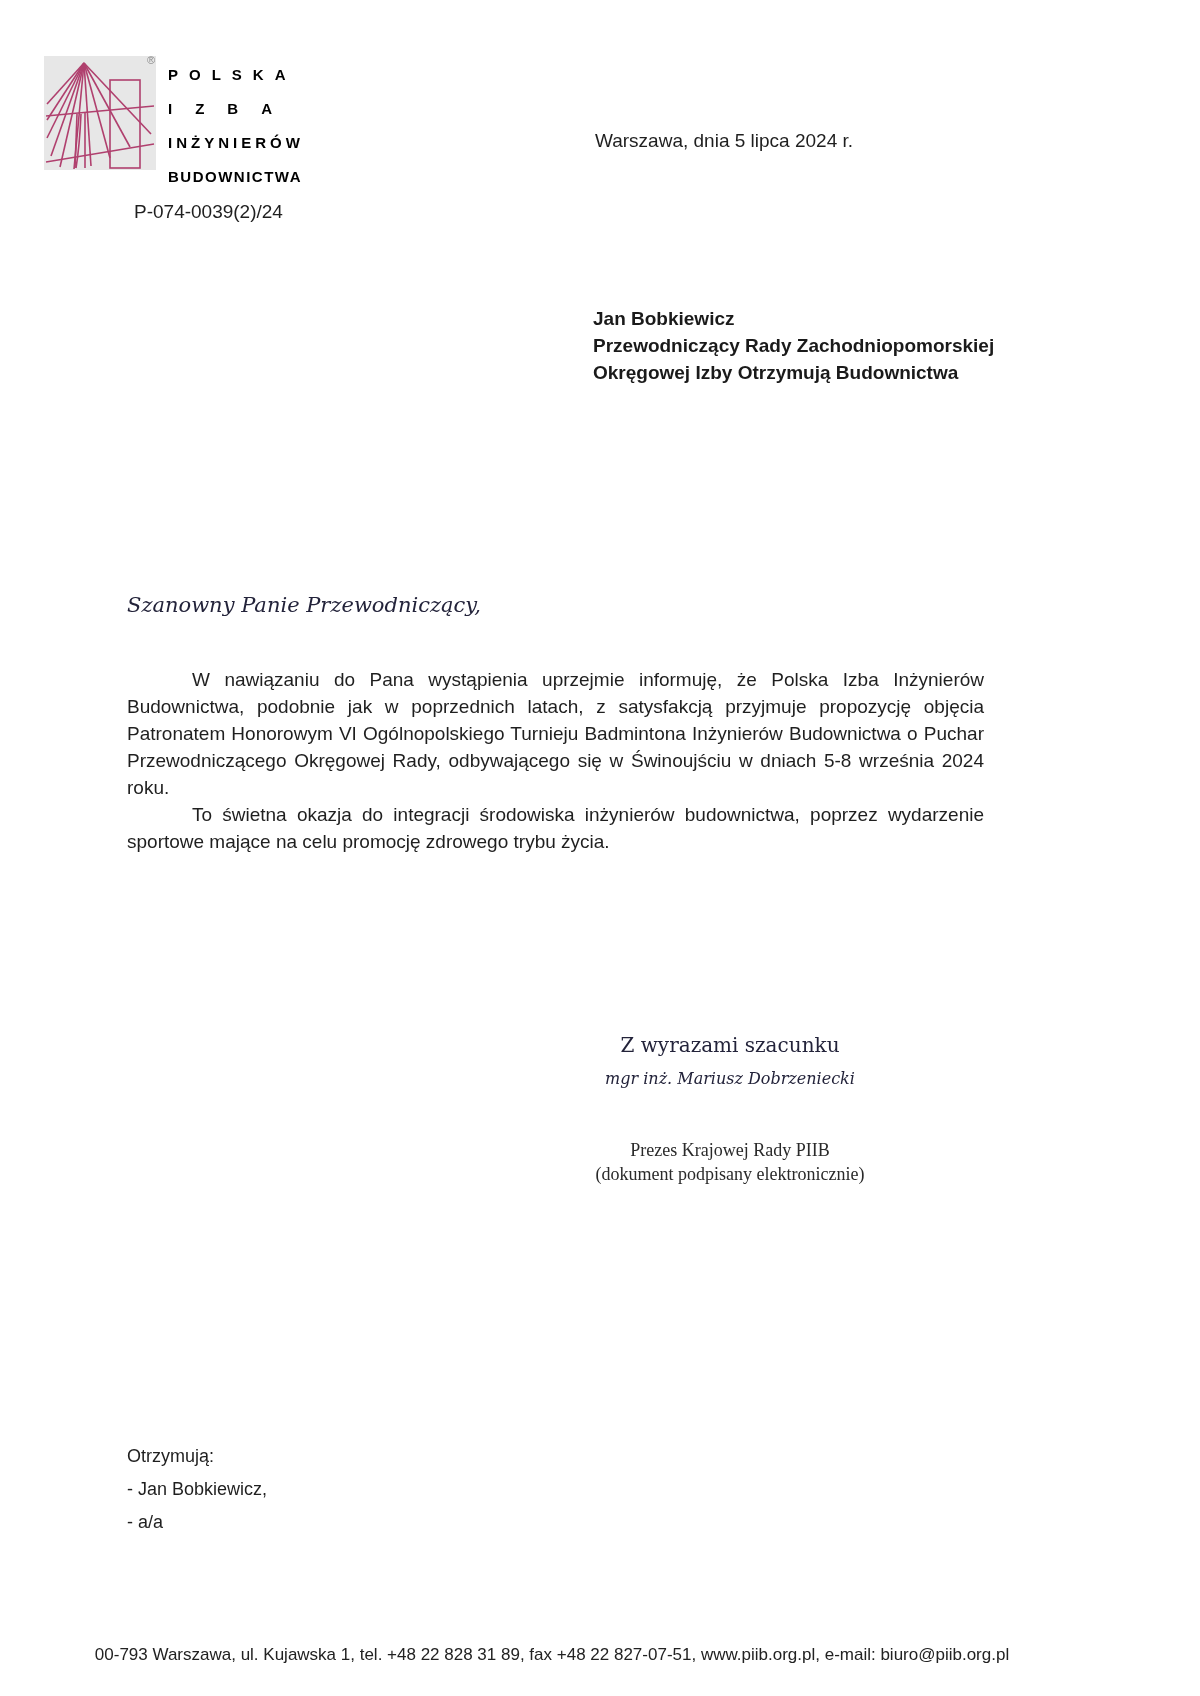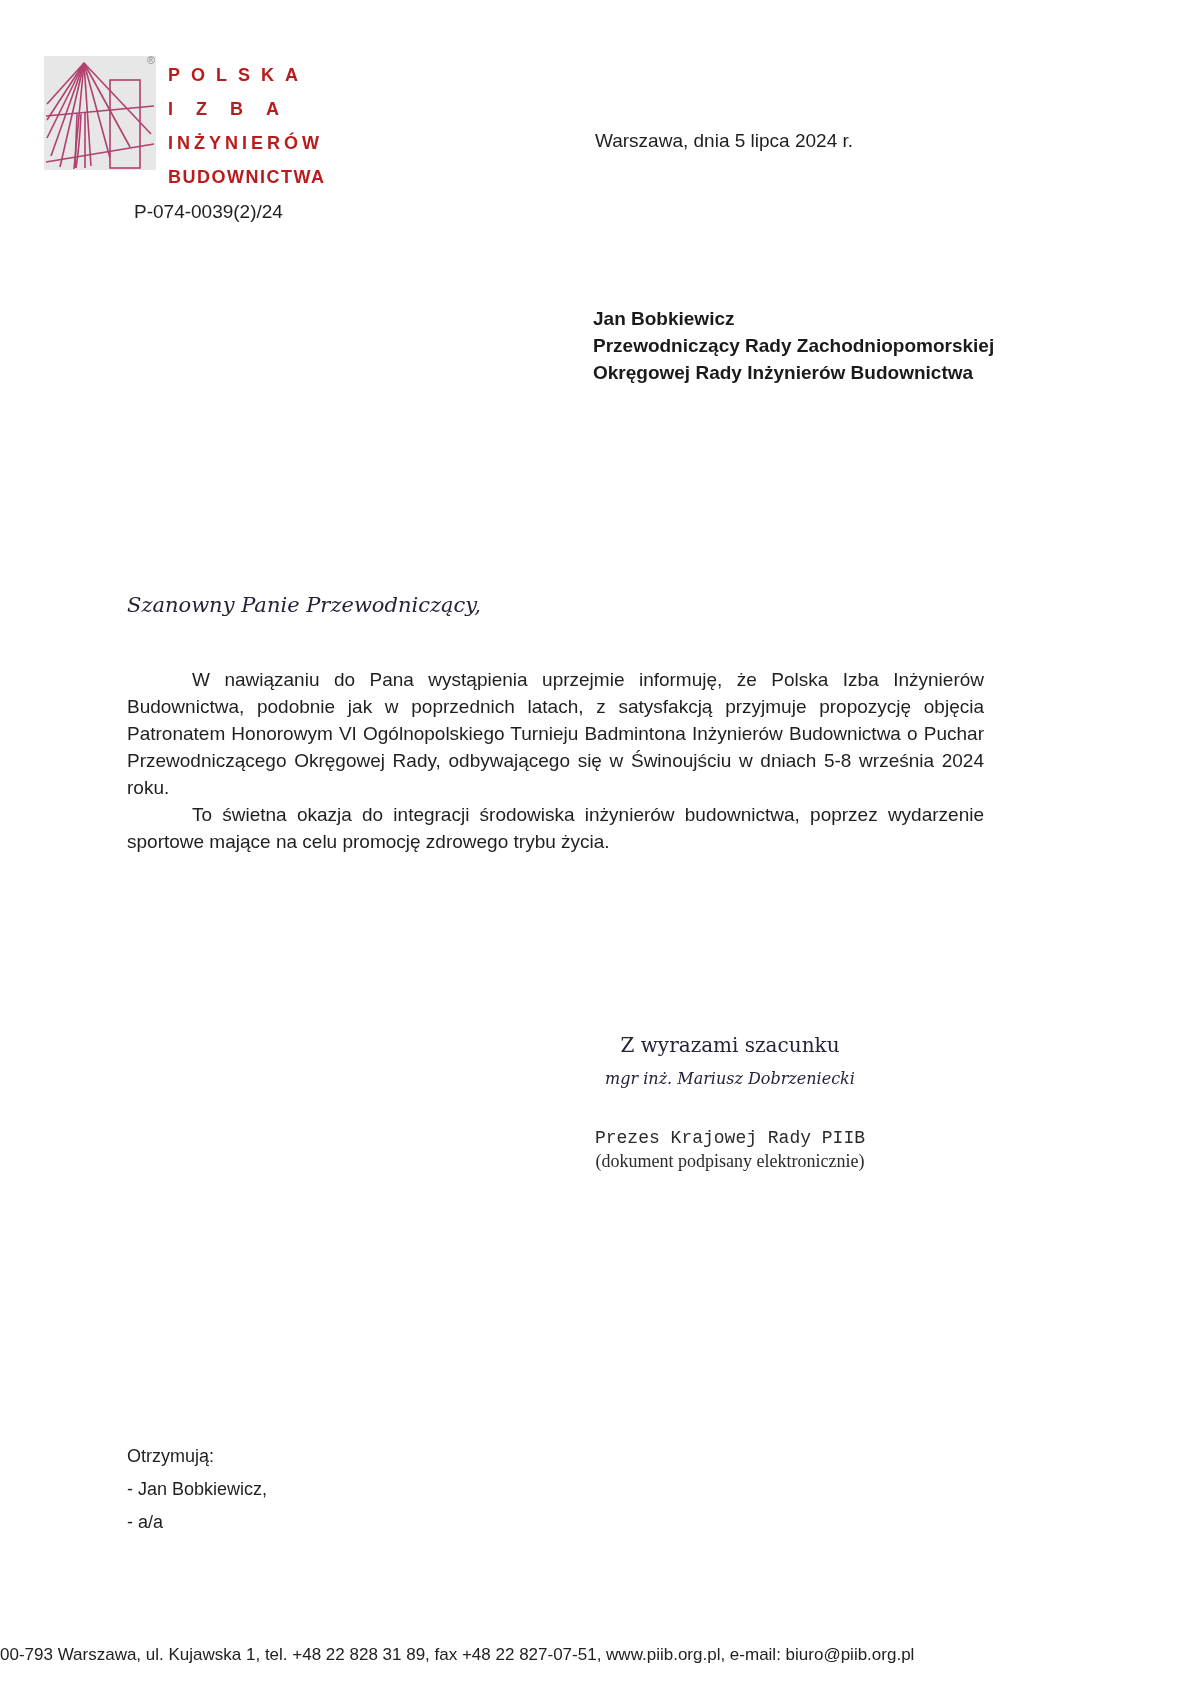--- a/index.html
+++ b/index.html
@@ -21,21 +21,21 @@
   .logo { position: absolute; left: 44px; top: 56px; width: 270px; height: 120px; }
   .logo-mark { position: absolute; left: 0; top: 0; }
   .logo-bg { fill: var(--logo-bg, #e7e7e7); }
   .bridge-line { stroke: var(--accent, #b0406e); fill: none; stroke-width: 1.6; }
   .reg-mark {
     position: absolute; left: 103px; top: -2px;
     font-size: 11px; color: #8a8a8a;
   }
   .wordmark { position: absolute; left: 124px; top: 2px; width: 160px; }
   .wordmark-row {
-    font-size: 18px; font-weight: 600; color: #b91c1c;
+    font-size: 15px; font-weight: 600; color: #000000;
     white-space: nowrap; line-height: 34px;
   }
   .ls-polska { letter-spacing: 11px; }
   .ls-izba { letter-spacing: 23px; }
   .ls-inz { letter-spacing: 4px; }
   .ls-bud { letter-spacing: 1.5px; }
 
   
   .date-line { position: absolute; left: 595px; top: 130px; font-size: 19px; }
   .ref-number { position: absolute; left: 125px; top: 201px; font-size: 19px; margin-left: 9px; }
@@ -66,40 +66,40 @@
   .closing-phrase {
     font-family: "DejaVu Serif", serif; 
     font-size: 20px; color: #23233a;
   }
   .signatory-name {
     margin-top: 12px;
     font-family: "DejaVu Serif", serif; font-style: italic;
     font-size: 16px; color: #23233a;
   }
   .signatory-title {
-    margin-top: 40px;
-    font-family: Liberation Mono, monospace;
+    margin-top: 52px;
+    font-family: Liberation Serif, serif;
     font-size: 18px; color: #2a2a2a;
   }
   .signature-note {
     margin-top: 3px;
     font-family: "Liberation Serif", serif;
     font-size: 18px; color: #2a2a2a;
   }
 
   
   .distribution {
     position: absolute; left: 127px; top: 1440px;
     font-size: 18px; line-height: 33px;
   }
 
   
   .footer {
     position: absolute; left: 0; top: 1645px; width: 1104px;
-    text-align: left; font-size: 17px; color: #222222;
+    text-align: center; font-size: 17px; color: #222222;
   }
 </style>
 </head>
 <body>
 
 <div class="page">
 
   <div class="logo">
     <svg class="logo-mark" width="112" height="114" viewBox="0 0 112 114" xmlns="http://www.w3.org/2000/svg">
       <rect class="logo-bg" x="0" y="0" width="112" height="114"></rect>
@@ -130,21 +130,21 @@
       <div class="wordmark-row ls-bud">BUDOWNICTWA</div>
     </div>
   </div>
 
   <div class="date-line">Warszawa, dnia 5 lipca 2024 r.</div>
   <div class="ref-number">P-074-0039(2)/24</div>
 
   <div class="recipient">
     <div>Jan Bobkiewicz</div>
     <div>Przewodniczący Rady Zachodniopomorskiej</div>
-    <div>Okręgowej Rady Inżynierów Budownictwa</div>
+    <div>Okręgowej Izby Otrzymują Budownictwa</div>
   </div>
 
   <div class="greeting">Szanowny Panie Przewodniczący,</div>
 
   <div class="body-text">
     <p>W nawiązaniu do Pana wystąpienia uprzejmie informuję, że Polska Izba Inżynierów Budownictwa, podobnie jak w poprzednich latach, z satysfakcją przyjmuje propozycję objęcia Patronatem Honorowym VI Ogólnopolskiego Turnieju Badmintona Inżynierów Budownictwa o Puchar Przewodniczącego Okręgowej Rady, odbywającego się w Świnoujściu w dniach 5-8 września 2024 roku.</p>
     <p>To świetna okazja do integracji środowiska inżynierów budownictwa, poprzez wydarzenie sportowe mające na celu promocję zdrowego trybu życia.</p>
   </div>
 
   <div class="sign-block">

